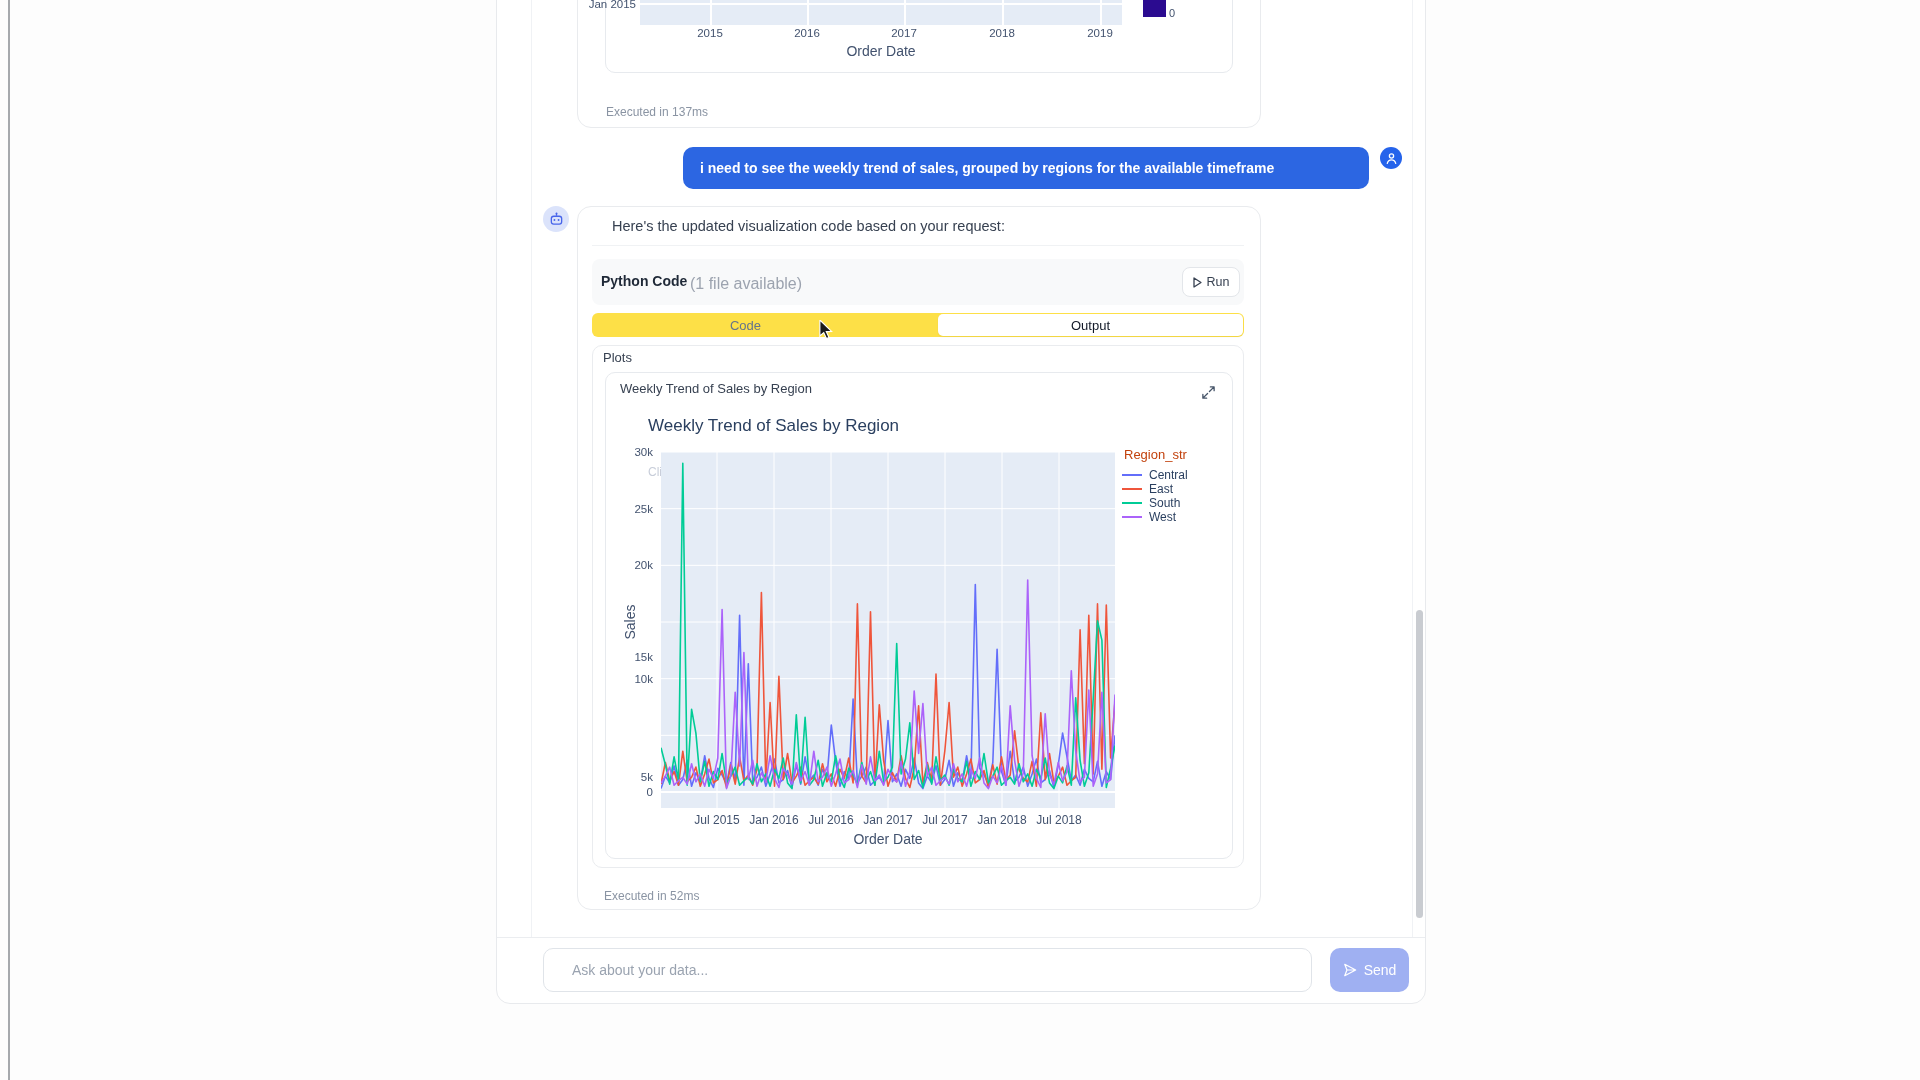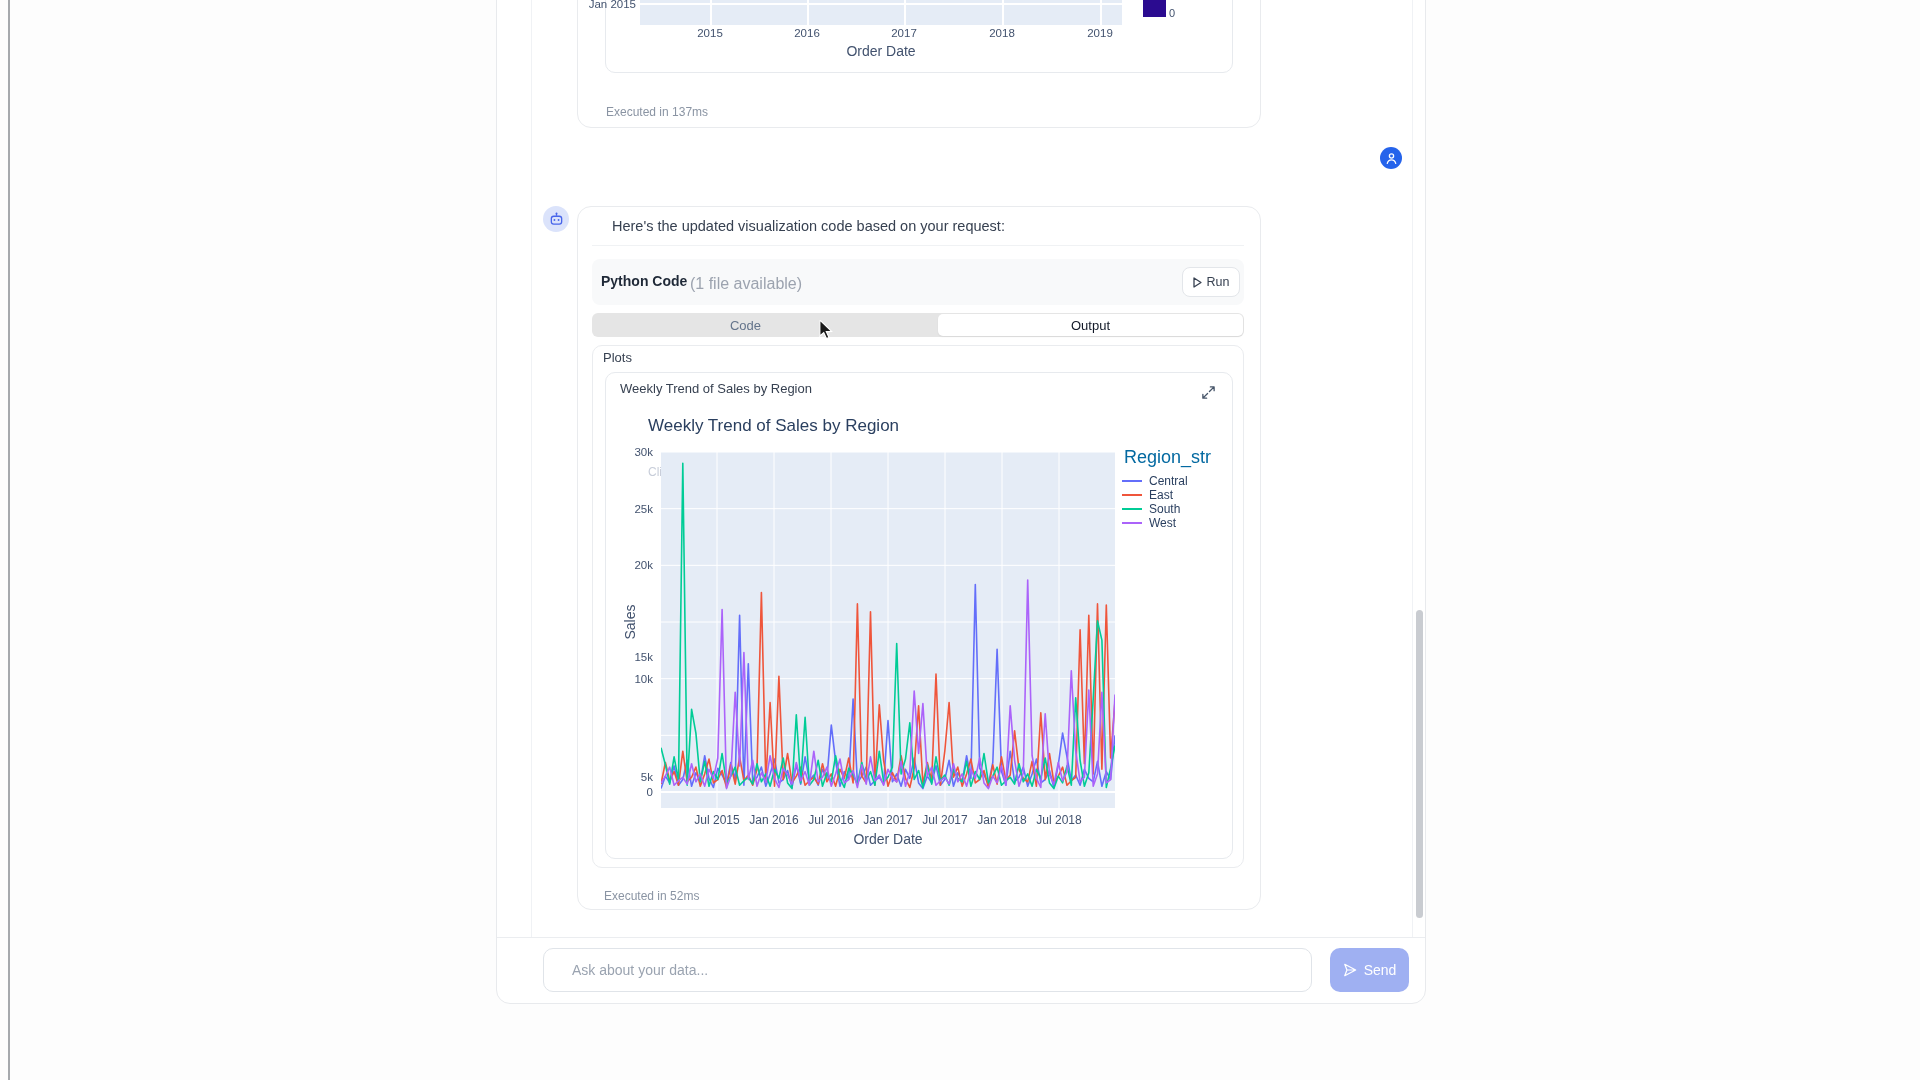--- a/index.html
+++ b/index.html
@@ -46,40 +46,40 @@
   .intro { left:592px; top:218px; font-size:14.5px; color:#374151;margin-left:20px; }
   .divider { left:592px; top:245px; width:652px; height:1px; background:#f0f2f4; }
 
   .code-header { left:592px; top:259px; width:652px; height:46px; background:#f8f9fa; border-radius:8px; }
   .code-title { position:absolute; left:9px; top:14px; font-size:14px; font-weight:700; color:#1f2937; }
   .code-sub { position:absolute; left:98px; top:16px; font-size:16px; color:#9ca3af; }
   .run-btn { position:absolute; right:4px; top:8px; height:30px; width:58px; background:#fff;
     border:1px solid #e3e6ea; border-radius:8px; display:flex; align-items:center; justify-content:center;
     gap:5px; font-size:12.5px; color:#374151; cursor:pointer; font-family:inherit; }
 
-  .tabbar { left:592px; top:313px; width:652px; height:24px; background:#e5e5e5; border-radius:6px; display:flex; padding:1px;gap:40px; }
+  .tabbar { left:592px; top:313px; width:652px; height:24px; background:#fde047; border-radius:6px; display:flex; padding:1px;gap:40px; }
   .tab { flex:1; display:flex; align-items:center; justify-content:center; font-size:13px; color:#64748b; border-radius:5px; cursor:pointer; }
   .tab.active { background:#ffffff; color:#111827; box-shadow:0 1px 2px rgba(0,0,0,.06); }
 
   .output-panel { left:592px; top:345px; width:652px; height:523px; border:1px solid #eaecef; border-radius:10px; }
   .plots-label { left:603px; top:350px; font-size:13px; color:#374151; }
   .main-plot-card { left:605px; top:372px; width:628px; height:487px; }
   .plot-card-title { left:620px; top:381px; font-size:13px; color:#374151; }
   .expand-btn { left:1198px; top:382px; width:20px; height:20px; display:flex; align-items:center; justify-content:center; cursor:pointer; }
 
   .chart-title { left:648px; top:416px; font-size:17px; color:#2a3f5f; }
   .chart-subtitle { left:648px; top:441px; font-size:12px; color:#c7cdd9;margin-top:24px; }
   .plot-area { left:661px; top:452px; width:454px; height:356px; background:#e5ecf6; }
   .ytick { position:absolute; width:55px; left:598px; text-align:right; font-size:11.5px; color:#42526e; }
   .xtick { position:absolute; top:813px; transform:translateX(-50%); font-size:12px; color:#42526e; }
   .ylabel { left:630px; top:622px; transform:translate(-50%,-50%) rotate(-90deg); font-size:14px; color:#42526e; }
   .xlabel { left:788px; top:831px; width:200px; text-align:center; font-size:14px; color:#42526e; }
 
   .legend { left:1122px; top:447px; }
-  .legend-title { font-size:18px; color:#0369a1; margin-bottom:6px; margin-left:2px; }
+  .legend-title { font-size:13px; color:#c2410c; margin-bottom:6px; margin-left:2px; }
   .legend-item { display:flex; align-items:center; gap:7px; height:14px; cursor:pointer; }
   .legend-swatch { width:20px; height:2.5px; }
   .legend-label { font-size:12px; color:#2a3f5f; }
 
   .executed-new { left:604px; top:868px; }
 
   
   .composer-border { left:497px; top:937px; width:928px; height:1px; background:#ebedf0; }
   .chat-input { left:543px; top:948px; width:769px; height:44px; border:1px solid #e0e4e9; border-radius:10px;
     padding-left:28px; font-size:14px; color:#374151; outline:none; font-family:inherit; background:#fff; }
@@ -121,20 +121,21 @@
       <div class="abs old-xtick" style="left: 807px;">2016</div>
       <div class="abs old-xtick" style="left: 904px;">2017</div>
       <div class="abs old-xtick" style="left: 1002px;">2018</div>
       <div class="abs old-xtick" style="left: 1100px;">2019</div>
     </div>
   <div class="abs old-xlabel">Order Date</div>
   <div class="abs colorbar-swatch" style="background: rgb(43, 11, 144);"></div>
   <div class="abs colorbar-tick">0</div>
   <div class="abs executed executed-old">Executed in 137ms</div>
 
+  <div class="abs user-bubble">i need to see the weekly trend of sales, grouped by regions for the available timeframe</div>
   <div class="abs user-avatar">
     <svg width="13" height="13" viewBox="0 0 16 16">
       <circle cx="8" cy="5" r="2.6" fill="none" stroke="#ffffff" stroke-width="1.6"></circle>
       <path d="M2.8 14 C3.6 10.8 5.6 9.6 8 9.6 C10.4 9.6 12.4 10.8 13.2 14" fill="none" stroke="#ffffff" stroke-width="1.6" stroke-linecap="round"></path>
     </svg>
   </div>
 
   <div class="abs bot-avatar">
     <svg width="15" height="15" viewBox="0 0 16 16">
       <line x1="8" y1="1" x2="8" y2="4" stroke="#4865ea" stroke-width="1.4"></line>

